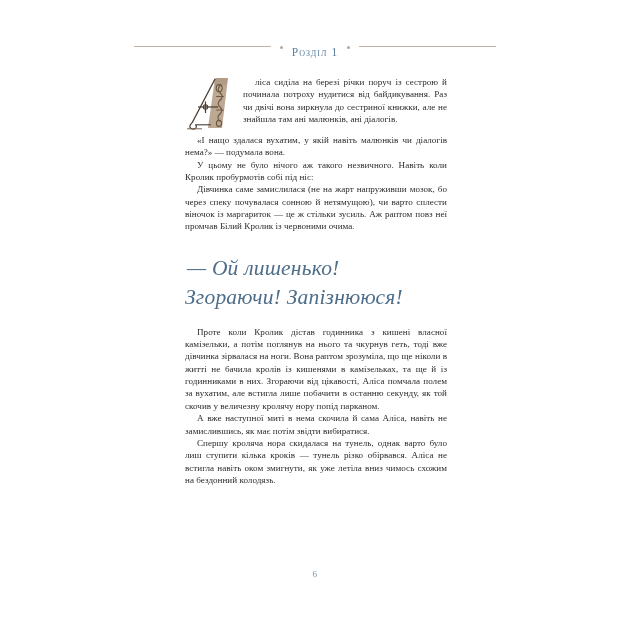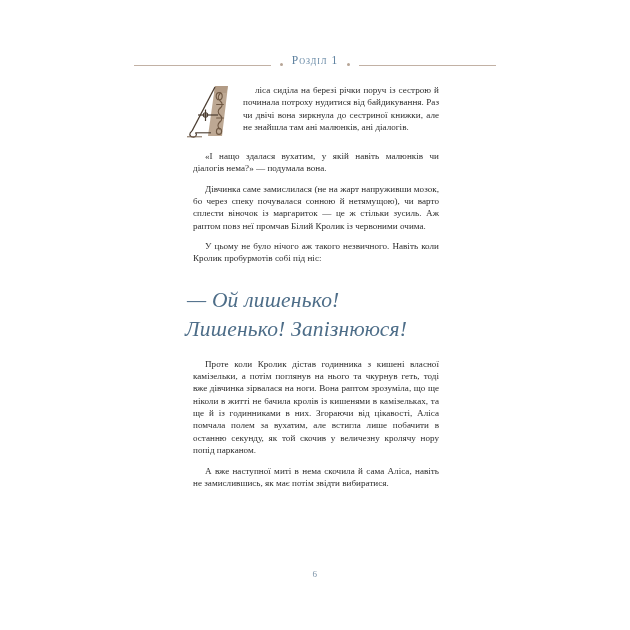--- a/index.html
+++ b/index.html
@@ -23,21 +23,21 @@
   }
 
   
   .running-head {
     position: absolute;
     top: 46px;
     left: 0;
     right: 0;
     height: 20px;
     display: flex;
-    align-items: flex-end;
+    align-items: flex-start;
     justify-content: center;
     gap: 9px;
   }
   .rule {
     height: 1px;
     background: #c2b1a4;
     display: block;
   }
   .rule-left  { width: 137px; }
   .rule-right { width: 137px; }
@@ -62,21 +62,21 @@
 
   
   .column {
     position: absolute;
     left: 185px;
     top: 76px;
     width: 262px;
   }
 
   p.body {
-    margin: 8px;
+    margin: 0;
     font-size: 9.1px;
     line-height: 12.35px;
     text-align: justify;
     text-indent: 12px;
     color: #2b2b2b;
     letter-spacing: 0.02px;
     -webkit-hyphens: manual;
     hyphens: manual;
   }
 
@@ -166,27 +166,28 @@
 
         <path d="M7,47 C4,49 4,52.5 7.5,53 C11,53.5 12.5,50.5 10.5,48.8" stroke="#4a3c30" stroke-width="1.2" fill="none"></path>
         <path d="M10.5,48.8 L26,48.8" stroke="#4a3c30" stroke-width="1.1" fill="none"></path>
         <path d="M2,52.8 L17,52.8" stroke="#7a6450" stroke-width="1" fill="none"></path>
       </svg>
 
       <p class="body">ліса сиділа на березі річки поруч із сестрою й починала потроху нудитися від байдикування. Раз чи двічі вона зиркнула до сестриної книжки, але не знайшла там ані малюнків, ані діалогів.</p>
     </div>
 
     <p class="body">«І нащо здалася вухатим, у якій навіть малюнків чи діалогів нема?» — подумала вона.</p>
+    <p class="body">У цьому не було нічого аж такого незвичного. Навіть коли Кролик пробурмотів собі під ніс:</p>
     <p class="body">Дівчинка саме замислилася (не на жарт напруживши мозок, бо через спеку почувалася сонною й нетямущою), чи варто сплести віночок із маргариток — це ж стільки зусиль. Аж раптом повз неї промчав Білий Кролик із червоними очима.</p>
-    <p class="body">У цьому не було нічого аж такого незвичного. Навіть коли Кролик пробурмотів собі під ніс:</p>
 
     <div class="shout">
       <span class="l1">— Ой лишенько!</span>
-      <span class="l2">Лишенько! Запізнююся!</span>
+      <span class="l2">Згораючи! Запізнююся!</span>
     </div>
 
     <p class="body">Проте коли Кролик дістав годинника з кишені власної камізельки, а потім поглянув на нього та чкурнув геть, тоді вже дівчинка зірвалася на ноги. Вона раптом зрозуміла, що ще ніколи в житті не бачила кролів із кишенями в камізельках, та ще й із годинниками в них. Згораючи від цікавості, Аліса помчала полем за вухатим, але встигла лише побачити в останню секунду, як той скочив у величезну кролячу нору попід парканом.</p>
     <p class="body">А вже наступної миті в нема скочила й сама Аліса, навіть не замислившись, як має потім звідти вибиратися.</p>
+    <p class="body">Спершу кроляча нора скидалася на тунель, однак варто було лиш ступити кілька кроків — тунель різко обірвався. Аліса не встигла навіть оком змигнути, як уже летіла вниз чимось схожим на бездонний колодязь.</p>
   </div>
 
   <div class="folio">6</div>
 
 </div>
 
 </body></html>

